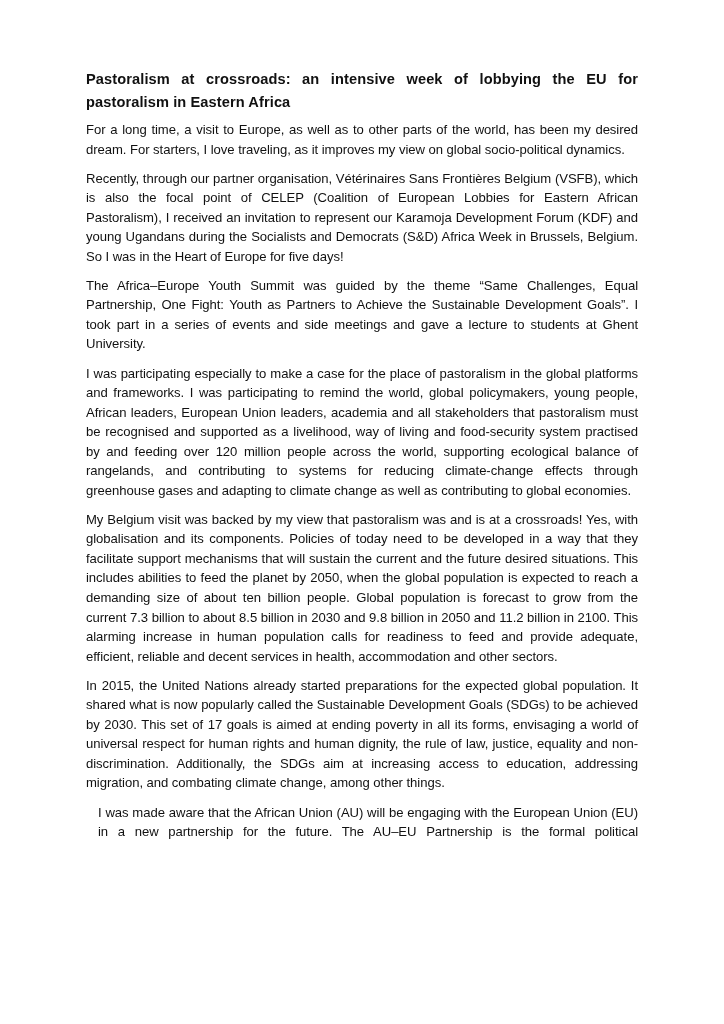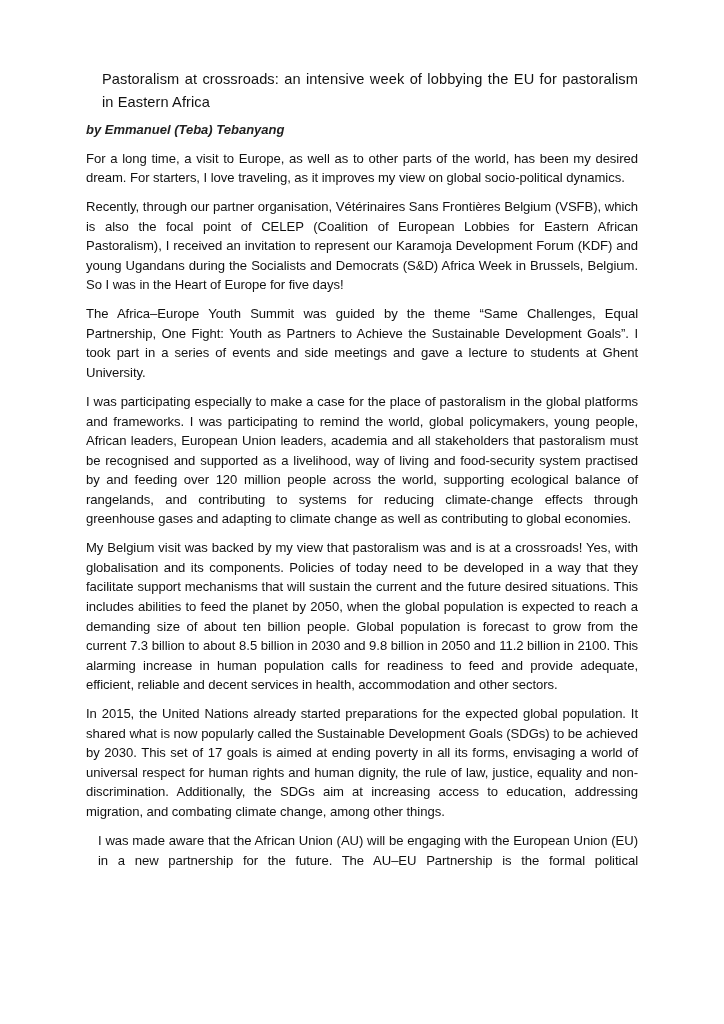--- a/index.html
+++ b/index.html
@@ -15,25 +15,25 @@
     }
     .page {
       position: absolute;
       left: 86px;
       top: 68px;
       width: 552px;
       color: #111111;
       font-family: "Liberation Sans", "DejaVu Sans", sans-serif;
     }
     .title {
-      font-weight: normal;
+      font-weight: bold;
       font-size: 14.6px;
       line-height: 23px;
       text-align: justify;
-      margin: 0 0 6px 16px;
+      margin: 0 0 6px 0;
       letter-spacing: 0.1px;
     }
     .byline {
       font-style: italic;
       font-weight: bold;
       font-size: 13px;
       line-height: 19.5px;
       margin: 0 0 9px 0;
       color: #222;
     }
@@ -43,21 +43,20 @@
       text-align: justify;
       margin: 0 0 9.5px 0;
       letter-spacing: -0.05px;
     }
   </style>
 </head>
 <body>
 
 <div class="page">
   <h1 class="title">Pastoralism at crossroads: an intensive week of lobbying the EU for pastoralism in Eastern Africa</h1>
-  <p class="byline">by Emmanuel (Teba) Tebanyang</p>
   <p class="para">For a long time, a visit to Europe, as well as to other parts of the world, has been my desired dream. For starters, I love traveling, as it improves my view on global socio-political dynamics.</p>
   <p class="para">Recently, through our partner organisation, Vétérinaires Sans Frontières Belgium (VSFB), which is also the focal point of CELEP (Coalition of European Lobbies for Eastern African Pastoralism), I received an invitation to represent our Karamoja Development Forum (KDF) and young Ugandans during the Socialists and Democrats (S&amp;D) Africa Week in Brussels, Belgium. So I was in the Heart of Europe for five days!</p>
   <p class="para">The Africa–Europe Youth Summit was guided by the theme “Same Challenges, Equal Partnership, One Fight: Youth as Partners to Achieve the Sustainable Development Goals”. I took part in a series of events and side meetings and gave a lecture to students at Ghent University.</p>
   <p class="para">I was participating especially to make a case for the place of pastoralism in the global platforms and frameworks. I was participating to remind the world, global policymakers, young people, African leaders, European Union leaders, academia and all stakeholders that pastoralism must be recognised and supported as a livelihood, way of living and food-security system practised by and feeding over 120 million people across the world, supporting ecological balance of rangelands, and contributing to systems for reducing climate-change effects through greenhouse gases and adapting to climate change as well as contributing to global economies.</p>
   <p class="para">My Belgium visit was backed by my view that pastoralism was and is at a crossroads! Yes, with globalisation and its components. Policies of today need to be developed in a way that they facilitate support mechanisms that will sustain the current and the future desired situations. This includes abilities to feed the planet by 2050, when the global population is expected to reach a demanding size of about ten billion people. Global population is forecast to grow from the current 7.3 billion to about 8.5 billion in 2030 and 9.8 billion in 2050 and 11.2 billion in 2100. This alarming increase in human population calls for readiness to feed and provide adequate, efficient, reliable and decent services in health, accommodation and other sectors.</p>
   <p class="para">In 2015, the United Nations already started preparations for the expected global population. It shared what is now popularly called the Sustainable Development Goals (SDGs) to be achieved by 2030. This set of 17 goals is aimed at ending poverty in all its forms, envisaging a world of universal respect for human rights and human dignity, the rule of law, justice, equality and non-discrimination. Additionally, the SDGs aim at increasing access to education, addressing migration, and combating climate change, among other things.</p>
   <p class="para" style="text-align-last: justify; margin-left: 12px;">I was made aware that the African Union (AU) will be engaging with the European Union (EU) in a new partnership for the future. The AU–EU Partnership is the formal political</p>
 </div>
 
 </body></html>

